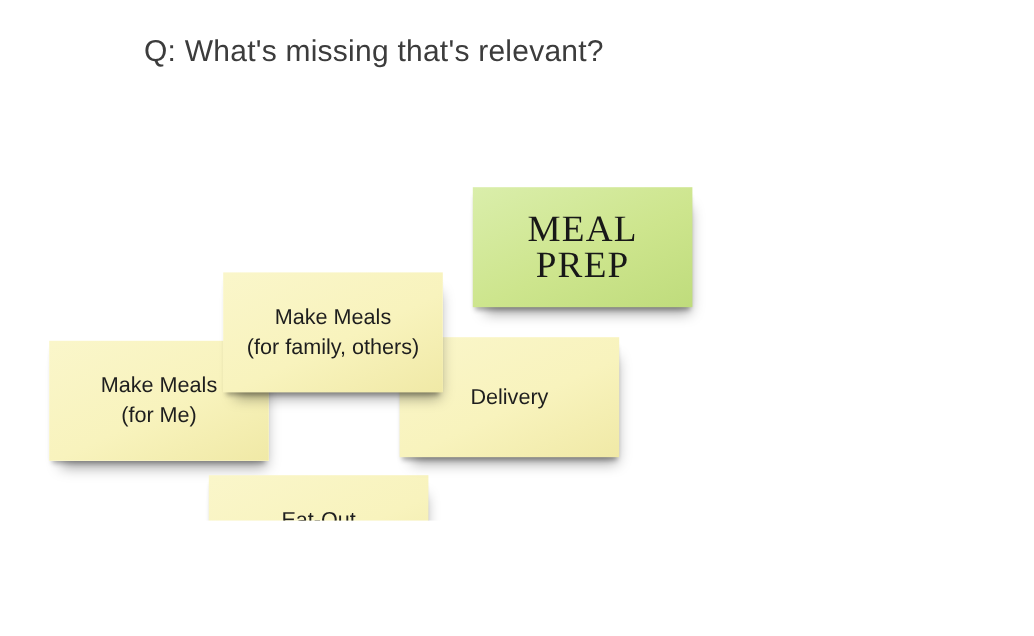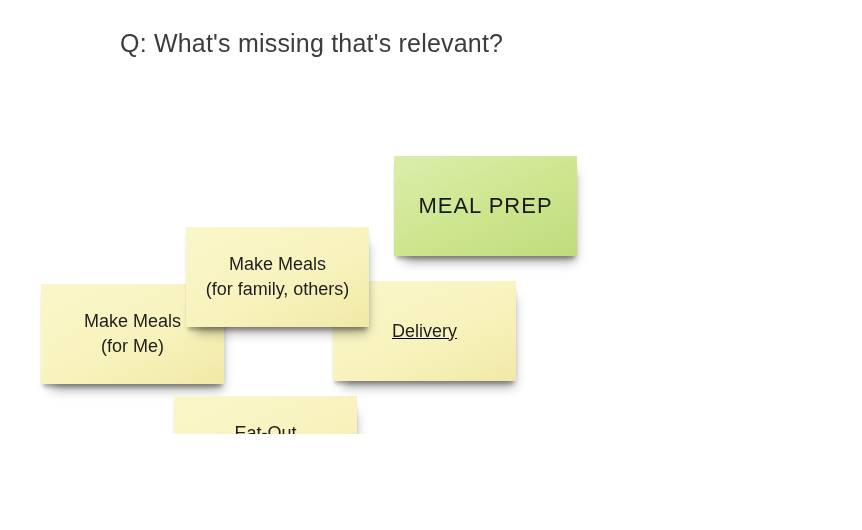--- a/index.html
+++ b/index.html
@@ -45,31 +45,31 @@
     padding: 0 6px;
   }
   .note.yellow {
     background: linear-gradient(155deg, #faf6ca 0%, #f8f3bd 55%, #f0e9a6 100%);
     justify-content: center;
   }
   .note.green {
     background: linear-gradient(155deg, #daeeab 0%, #cde58d 55%, #bfdc7c 100%);
   }
   .note-label.marker {
-    font-family: Liberation Sans, sans-serif;
-    font-size: 22px;
+    font-family: Liberation Serif, serif;
+    font-size: 31px;
     line-height: 30px;
     letter-spacing: 1px;
     color: #181818;
   }
   
   .pos-meal-prep        { left: 394px; top: 156px; z-index: 10; }
   .pos-make-meals-family{ left: 186px; top: 227px; z-index: 30; }
   .pos-make-meals-me    { left:  41px; top: 284px; z-index: 10; }
-  .pos-delivery         { left: 333px; top: 281px; z-index: 20; text-decoration: underline; }
+  .pos-delivery         { left: 333px; top: 281px; z-index: 20; }
   .pos-take-out         { left: 375px; top: 372px; z-index: 10; height: 98px; }
   .pos-eat-out          { left: 174px; top: 396px; z-index: 10; }
 </style>
 </head>
 <body>
 
 <div class="board">
 
   <div class="board-title">Q: What's missing that's relevant?</div>
 

